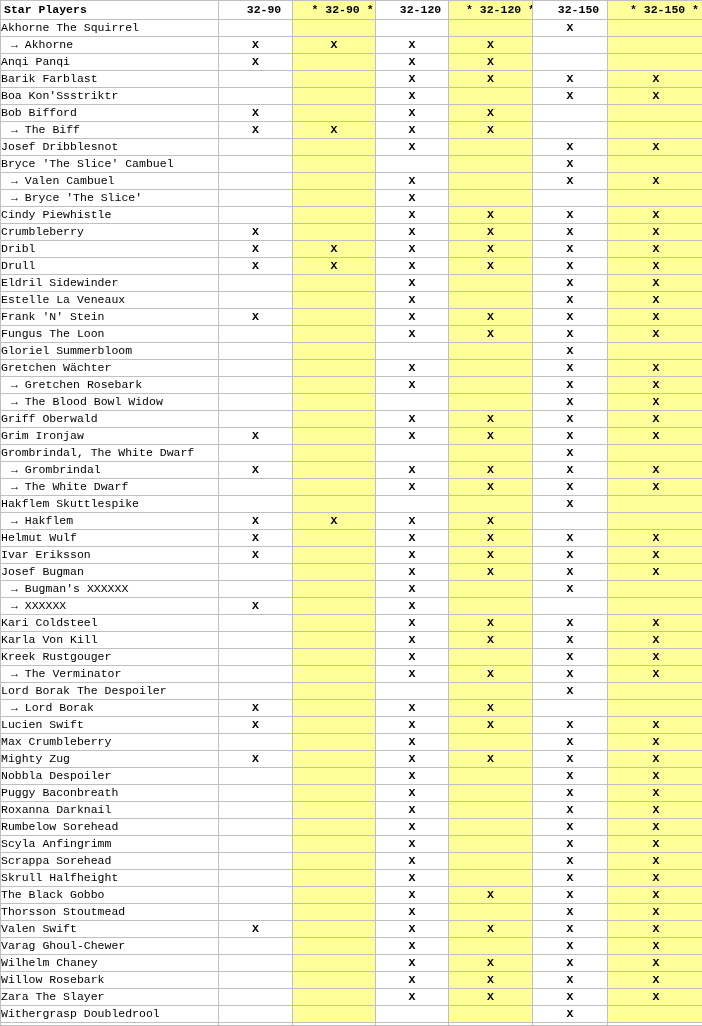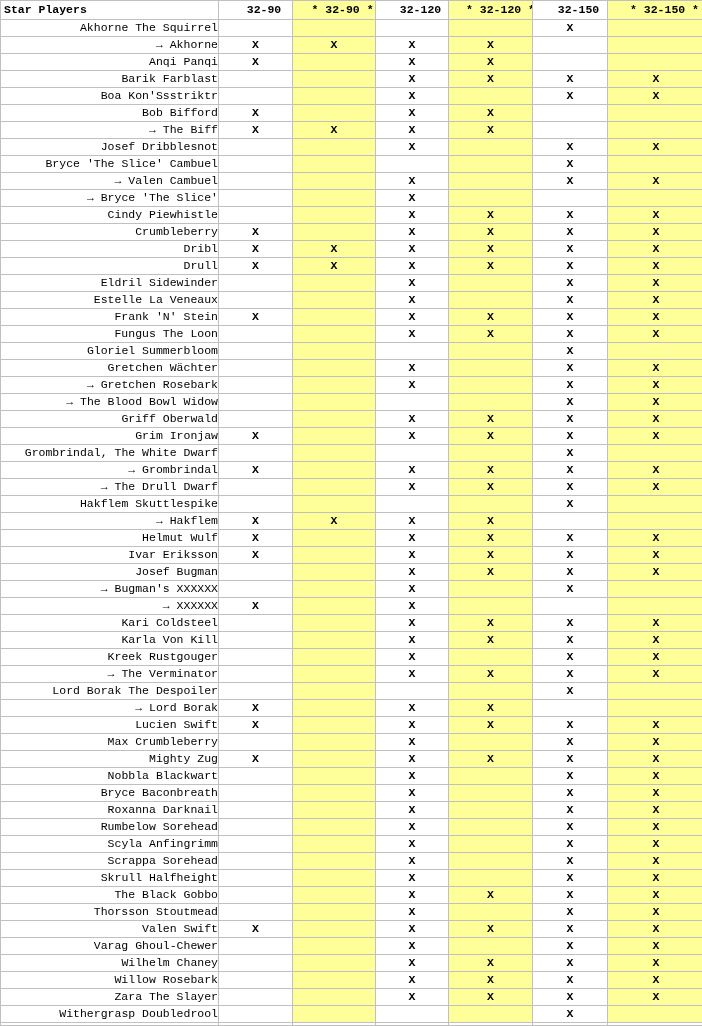--- a/index.html
+++ b/index.html
@@ -43,21 +43,21 @@
   }
   thead th.val {
     text-align: center;
     padding-left: 17px;
   }
   tbody td {
     height: 16px;
     line-height: 16px;
   }
   td.name {
-    text-align: right;
+    text-align: left;
     padding-left: 3px;
   }
   td.name.sub {
     padding-left: 10px;
     margin-top: 24px;
   }
   td.mark {
     text-align: center;
     font-weight: bold;
   }
@@ -332,21 +332,21 @@
         <tr>
           <td class="name sub">→ Grombrindal</td>
           <td class="mark">X</td>
           <td class="mark hl"></td>
           <td class="mark">X</td>
           <td class="mark hl">X</td>
           <td class="mark">X</td>
           <td class="mark hl">X</td>
         </tr>
         <tr>
-          <td class="name sub">→ The Drull Dwarf</td>
+          <td class="name sub">→ The White Dwarf</td>
           <td class="mark"></td>
           <td class="mark hl"></td>
           <td class="mark">X</td>
           <td class="mark hl">X</td>
           <td class="mark">X</td>
           <td class="mark hl">X</td>
         </tr>
         <tr>
           <td class="name">Hakflem Skuttlespike</td>
           <td class="mark"></td>
@@ -485,30 +485,30 @@
         <tr>
           <td class="name">Mighty Zug</td>
           <td class="mark">X</td>
           <td class="mark hl"></td>
           <td class="mark">X</td>
           <td class="mark hl">X</td>
           <td class="mark">X</td>
           <td class="mark hl">X</td>
         </tr>
         <tr>
-          <td class="name">Nobbla Blackwart</td>
-          <td class="mark"></td>
-          <td class="mark hl"></td>
-          <td class="mark">X</td>
-          <td class="mark hl"></td>
-          <td class="mark">X</td>
-          <td class="mark hl">X</td>
-        </tr>
-        <tr>
-          <td class="name">Bryce Baconbreath</td>
+          <td class="name">Nobbla Despoiler</td>
+          <td class="mark"></td>
+          <td class="mark hl"></td>
+          <td class="mark">X</td>
+          <td class="mark hl"></td>
+          <td class="mark">X</td>
+          <td class="mark hl">X</td>
+        </tr>
+        <tr>
+          <td class="name">Puggy Baconbreath</td>
           <td class="mark"></td>
           <td class="mark hl"></td>
           <td class="mark">X</td>
           <td class="mark hl"></td>
           <td class="mark">X</td>
           <td class="mark hl">X</td>
         </tr>
         <tr>
           <td class="name">Roxanna Darknail</td>
           <td class="mark"></td>

